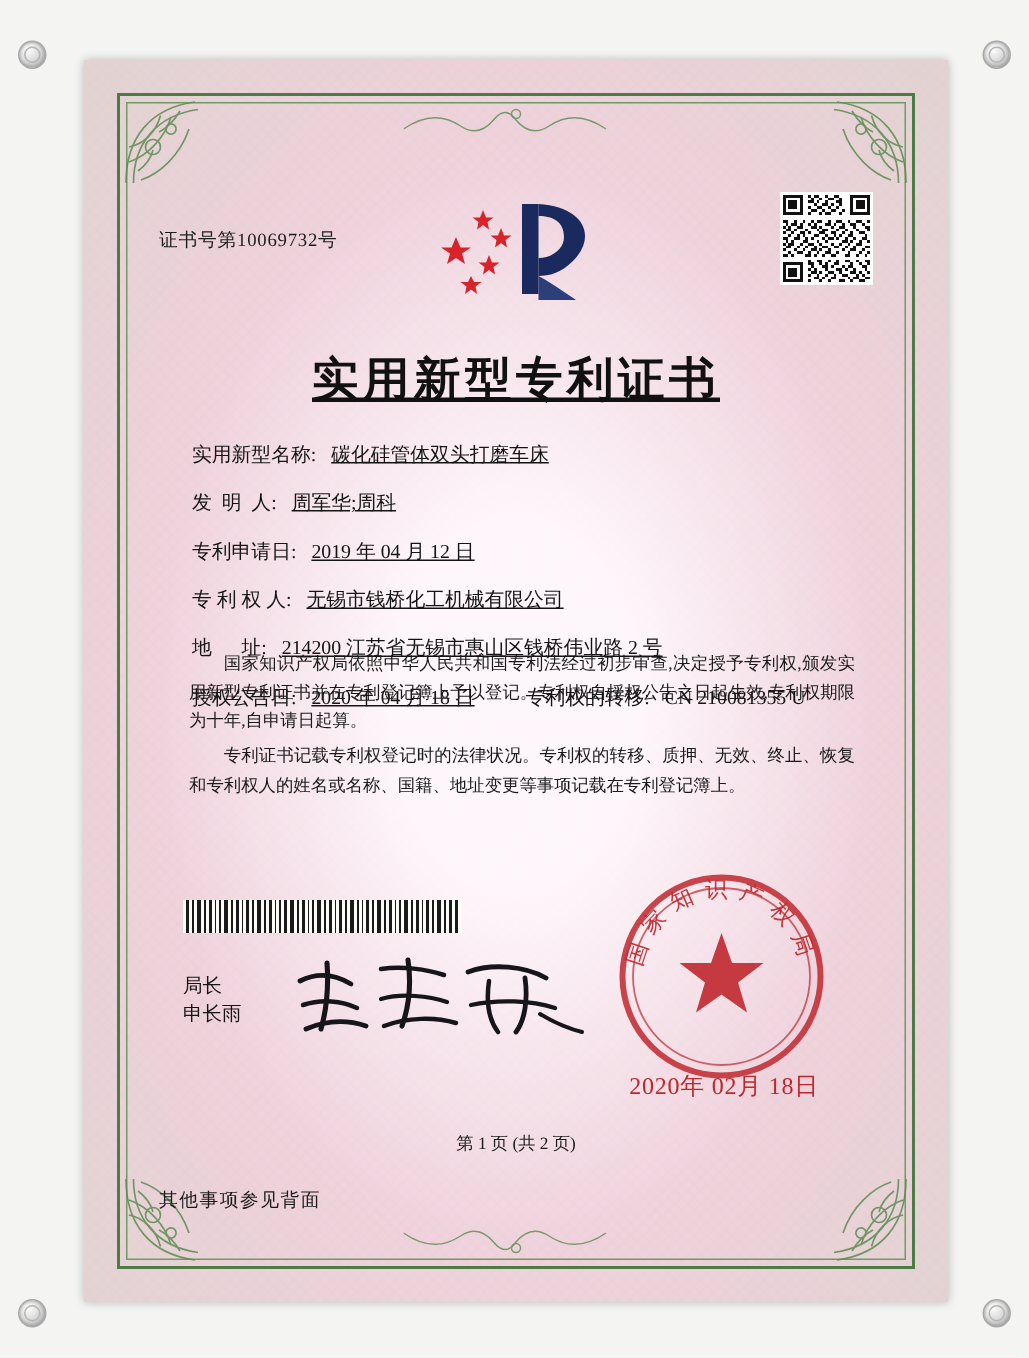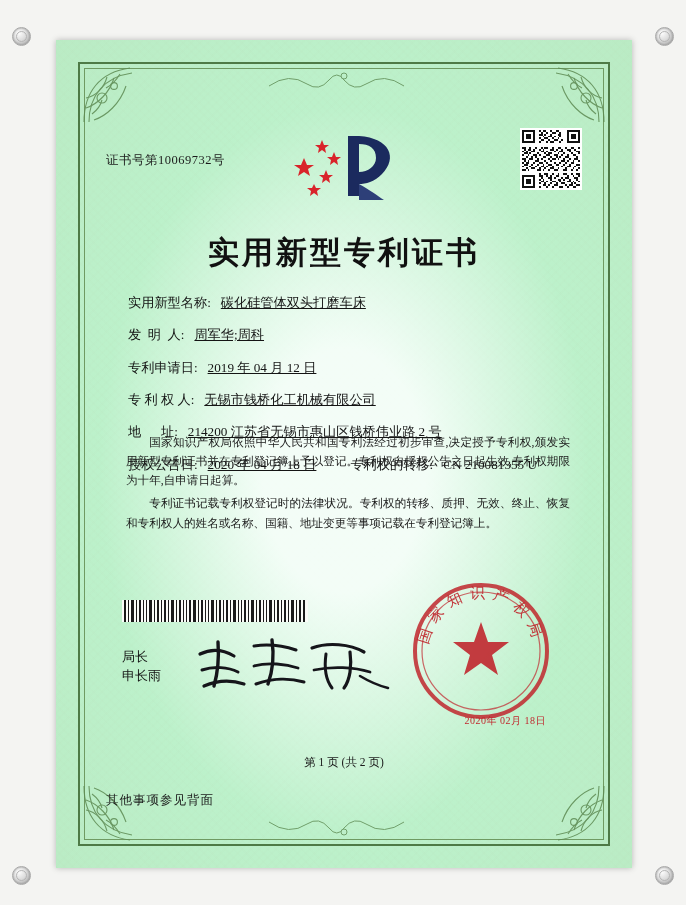--- a/index.html
+++ b/index.html
@@ -45,21 +45,21 @@
   .screw.bl { left: 12px;  bottom: 20px; }
   .screw.br { right: 12px; bottom: 20px; }
 
   
   #sheet {
     position: absolute;
     left: 56px;
     top: 40px;
     width: 576px;
     height: 828px;
-    background: #86efac;
+    background: #f9a8d4;
     box-shadow: 0 0 6px rgba(0,0,0,0.25);
   }
   
   #sheet::before {
     content: "";
     position: absolute;
     inset: 0;
     background:
       radial-gradient(ellipse at 50% 52%, rgba(255,255,255,0.9) 20%, rgba(233,243,228,0.55) 60%, rgba(214,233,209,0.65) 100%),
       repeating-linear-gradient(45deg, rgba(120,170,110,0.05) 0 2px, rgba(255,255,255,0) 2px 6px),
@@ -156,20 +156,21 @@
     position: absolute;
     left: 0;
     right: 0;
     top: 132px;
     text-align: center;
     font-size: 31px;
     font-weight: bold;
     letter-spacing: 3px;
     color: #111;
     font-family: "DejaVu Serif", "Liberation Serif", serif;
+    text-decoration: underline;
   }
 
   #fields {
     position: absolute;
     left: 22px;
     right: 10px;
     top: 195px;
     font-size: 13.2px;
     color: #141414;
   }
@@ -245,21 +246,21 @@
     position: absolute;
     right: 28px;
     top: 478px;
     width: 146px;
     height: 146px;
   }
   #seal-date {
     position: absolute;
     right: 36px;
     top: 614px;
-    font-size: 10px;
+    font-size: 16px;
     color: #c0272d;
     letter-spacing: 0.5px;
   }
 
   #page-num {
     position: absolute;
     left: 0;
     right: 0;
     top: 655px;
     text-align: center;

